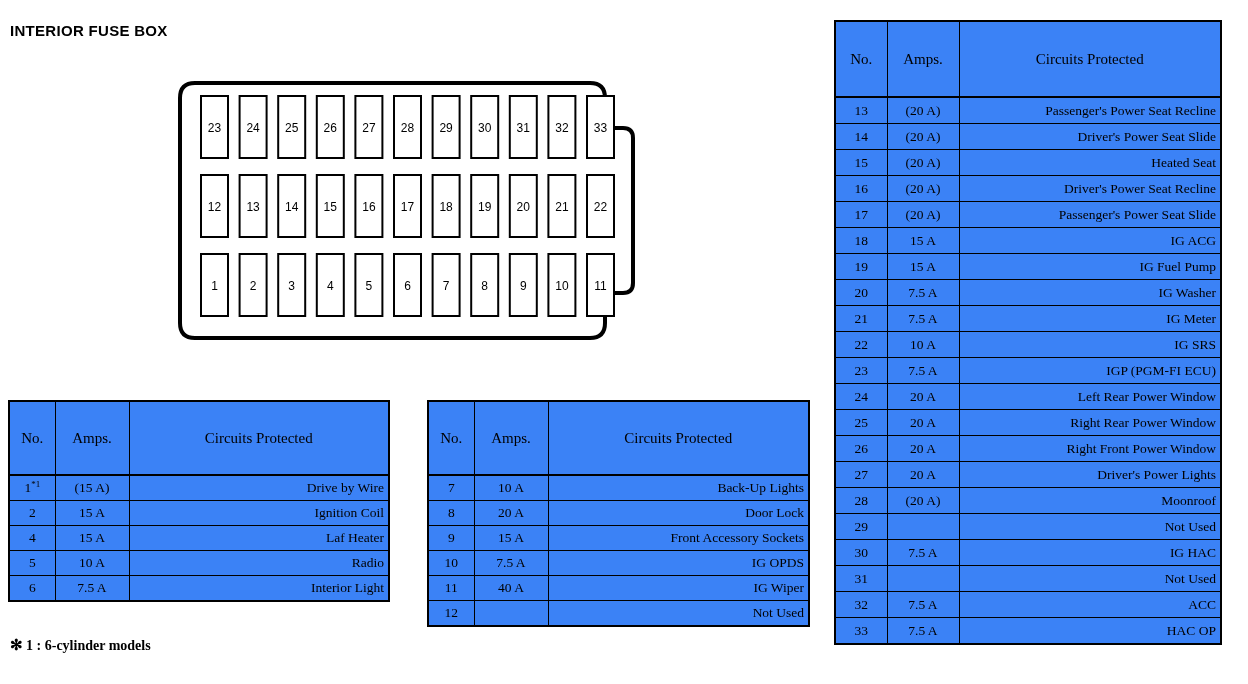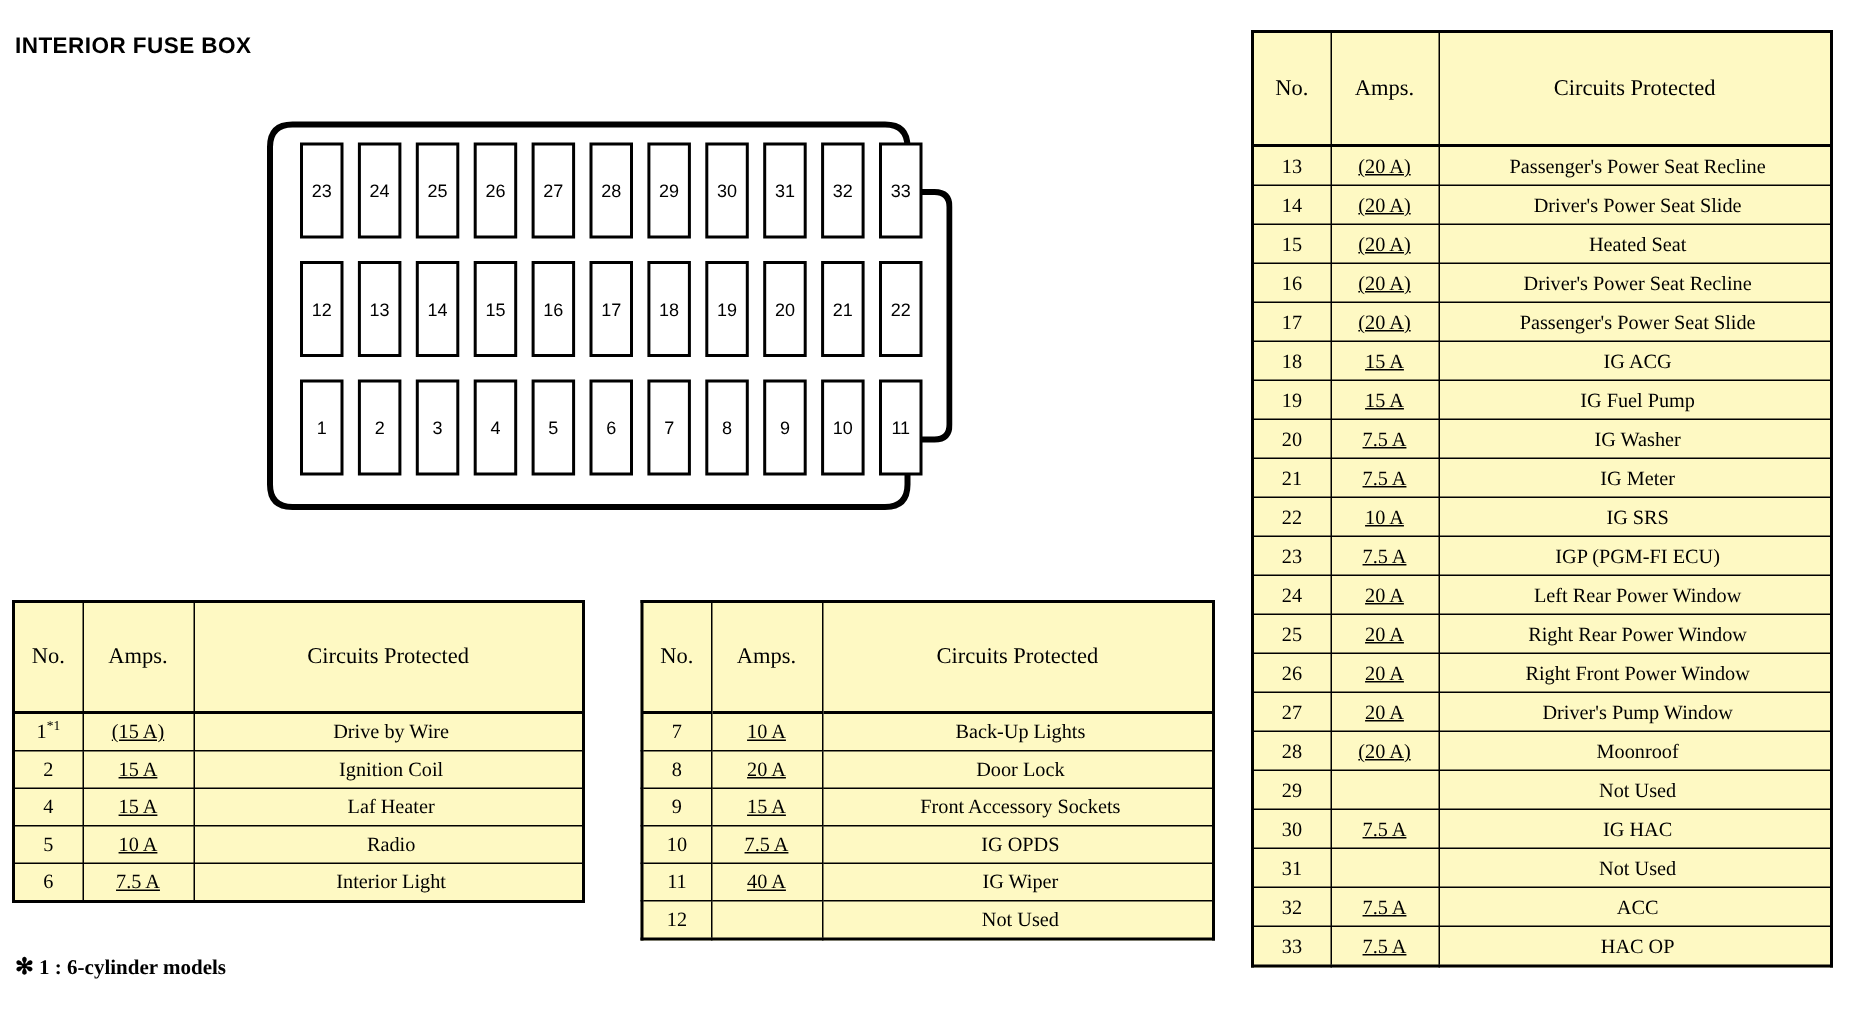--- a/index.html
+++ b/index.html
@@ -30,43 +30,43 @@
     font-size:12px;
     text-anchor:middle;
     fill:#000;
   }
 
   
   .ftable{
     position:absolute;
     border-collapse:collapse;
     table-layout:fixed;
-    background:#fef9c3;
+    background:#3b82f6;
   }
   .ftable td,.ftable th{
     border:1px solid #000;
     font-size:13.5px;
     padding:0 4px;
     height:24px;
     line-height:24px;
     font-weight:normal;
     vertical-align:middle;
     overflow:hidden;
     white-space:nowrap;
   }
   .ftable thead th{
     height:72px;
     line-height:72px;
     font-size:15px;
     text-align:center;
     border-bottom:2px solid #000;
   }
   .ftable td.num{text-align:center;}
-  .ftable td.amp{text-align:center;text-decoration:underline;}
-  .ftable td.desc{text-align:center;padding-left:8px;}
+  .ftable td.amp{text-align:center;}
+  .ftable td.desc{text-align:right;padding-left:8px;}
 
   .ftable{border:2px solid #000;}
 
   sup.fn{font-size:9px;vertical-align:super;line-height:0;}
 
   
   #table-left   {left:8px;  top:400px; width:382px;}
   #table-middle {left:427px;top:400px; width:383px;}
   #table-right  {left:834px;top:20px;  width:388px;}
 
@@ -358,21 +358,21 @@
           <td class="desc">Right Rear Power Window</td>
         </tr>
         <tr>
           <td class="num">26</td>
           <td class="amp">20 A</td>
           <td class="desc">Right Front Power Window</td>
         </tr>
         <tr>
           <td class="num">27</td>
           <td class="amp">20 A</td>
-          <td class="desc">Driver's Pump Window</td>
+          <td class="desc">Driver's Power Lights</td>
         </tr>
         <tr>
           <td class="num">28</td>
           <td class="amp">(20 A)</td>
           <td class="desc">Moonroof</td>
         </tr>
         <tr>
           <td class="num">29</td>
           <td class="amp"></td>
           <td class="desc">Not Used</td>

